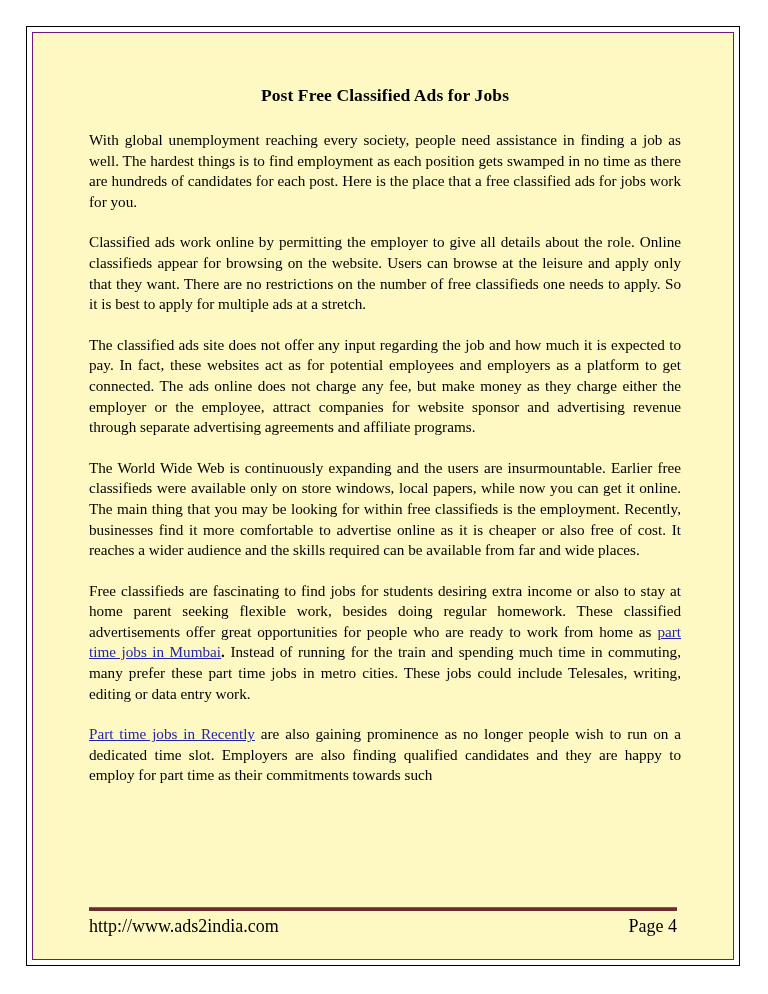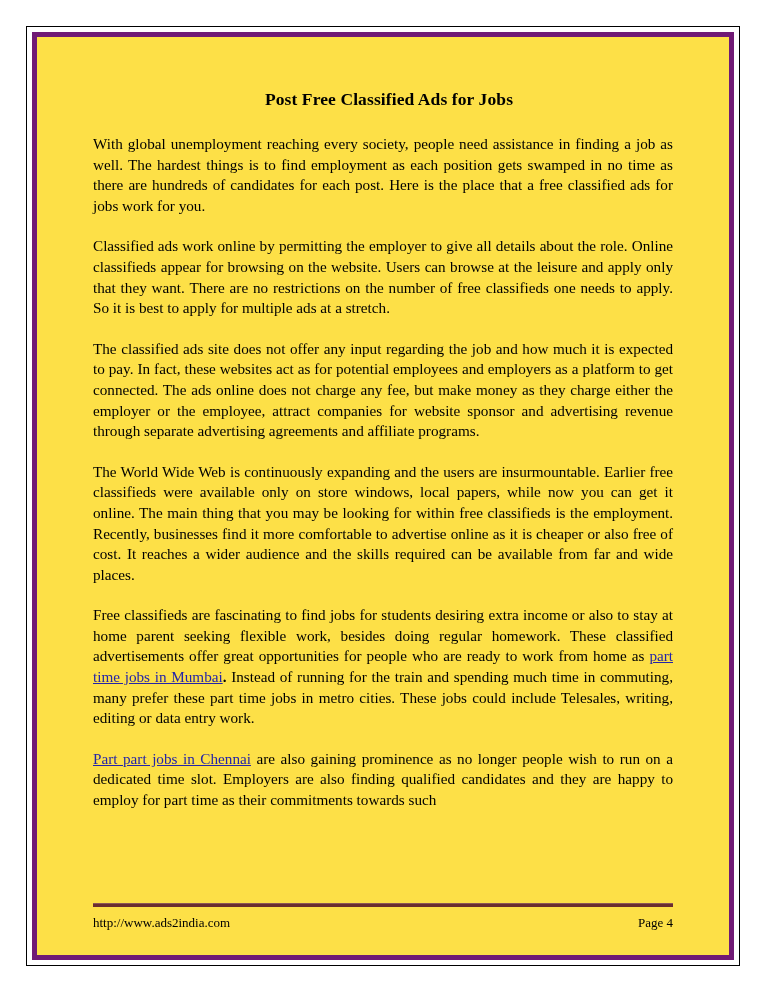--- a/index.html
+++ b/index.html
@@ -25,23 +25,23 @@
     border: 1px solid #000000;
     box-sizing: border-box;
     background: #ffffff;
   }
   .page-inner {
     position: absolute;
     left: 5px;
     top: 5px;
     right: 5px;
     bottom: 5px;
-    border: 5px solid #701a75;
+    border: 1px solid #701a75;
     box-sizing: border-box;
-    background: #fde047;
+    background: #fef9c3;
   }
 
   
   .content {
     position: absolute;
     left: 56px;
     top: 52px;
     width: 592px;
   }
 
@@ -52,21 +52,21 @@
     letter-spacing: 0.1px;
     margin: 0 0 24px 0;
     line-height: 1.2;
   }
 
   p.para {
     font-size: 15.2px;
     line-height: 20.6px;
     text-align: justify;
     text-justify: inter-word;
-    margin: 0 12px 20px 0;
+    margin: 0 0 20px 0;
     -webkit-hyphens: none;
     hyphens: none;
   }
   p.para:last-of-type {
     margin-bottom: 0;
   }
 
   a.doclink {
     color: #2424a8;
     text-decoration: underline;
@@ -86,21 +86,21 @@
     height: 3px;
     background: #6b2e2e;
     border-top: 1px solid #8d5555;
     margin-bottom: 7px;
     width: 100%;
   }
   .footer-row {
     display: flex;
     justify-content: space-between;
     align-items: center;
-    font-size: 13px;
+    font-size: 18px;
     line-height: 17px;
   }
   .footer-url, .footer-page {
     white-space: nowrap;
   }
 </style>
 </head>
 <body>
 
 <div class="page">
@@ -113,21 +113,21 @@
       <p class="para">With global unemployment reaching every society, people need assistance in finding a job as well. The hardest things is to find employment as each position gets swamped in no time as there are hundreds of candidates for each post. Here is the place that a free classified ads for jobs work for you.</p>
 
       <p class="para">Classified ads work online by permitting the employer to give all details about the role. Online classifieds appear for browsing on the website. Users can browse at the leisure and apply only that they want. There are no restrictions on the number of free classifieds one needs to apply. So it is best to apply for multiple ads at a stretch.</p>
 
       <p class="para">The classified ads site does not offer any input regarding the job and how much it is expected to pay. In fact, these websites act as for potential employees and employers as a platform to get connected. The ads online does not charge any fee, but make money as they charge either the employer or the employee, attract companies for website sponsor and advertising revenue through separate advertising agreements and affiliate programs.</p>
 
       <p class="para">The World Wide Web is continuously expanding and the users are insurmountable. Earlier free classifieds were available only on store windows, local papers, while now you can get it online. The main thing that you may be looking for within free classifieds is the employment. Recently, businesses find it more comfortable to advertise online as it is cheaper or also free of cost. It reaches a wider audience and the skills required can be available from far and wide places.</p>
 
       <p class="para"><span>Free classifieds are fascinating to find jobs for students desiring extra income or also to stay at home parent seeking flexible work, besides doing regular homework. These classified advertisements offer great opportunities for people who are ready to work from home as </span><a class="doclink">part time jobs in Mumbai</a><span class="bold-dot">.</span><span> Instead of running for the train and spending much time in commuting, many prefer these part time jobs in metro cities. These jobs could include Telesales, writing, editing or data entry work.</span></p>
 
-      <p class="para"><a class="doclink">Part part jobs in Chennai</a><span> are also gaining prominence as no longer people wish to run on a dedicated time slot. Employers are also finding qualified candidates and they are happy to employ for part time as their commitments towards such</span></p>
+      <p class="para"><a class="doclink">Part time jobs in Recently</a><span> are also gaining prominence as no longer people wish to run on a dedicated time slot. Employers are also finding qualified candidates and they are happy to employ for part time as their commitments towards such</span></p>
 
     </div>
 
     <div class="footer">
       <div class="footer-rule"></div>
       <div class="footer-row">
         <span class="footer-url">http://www.ads2india.com</span>
         <span class="footer-page">Page 4</span>
       </div>
     </div>

